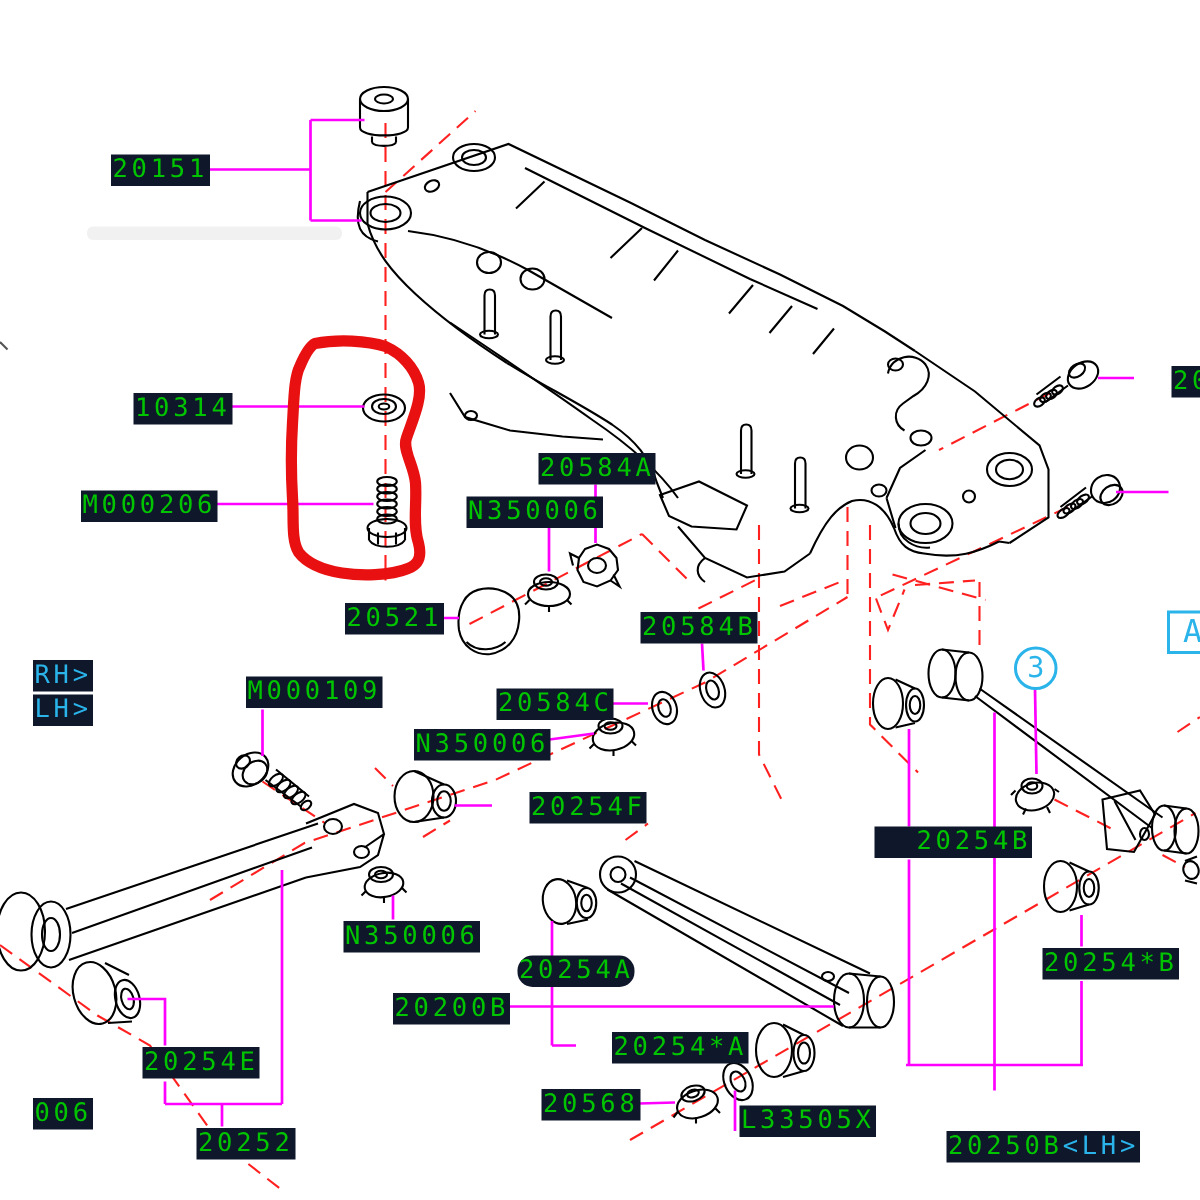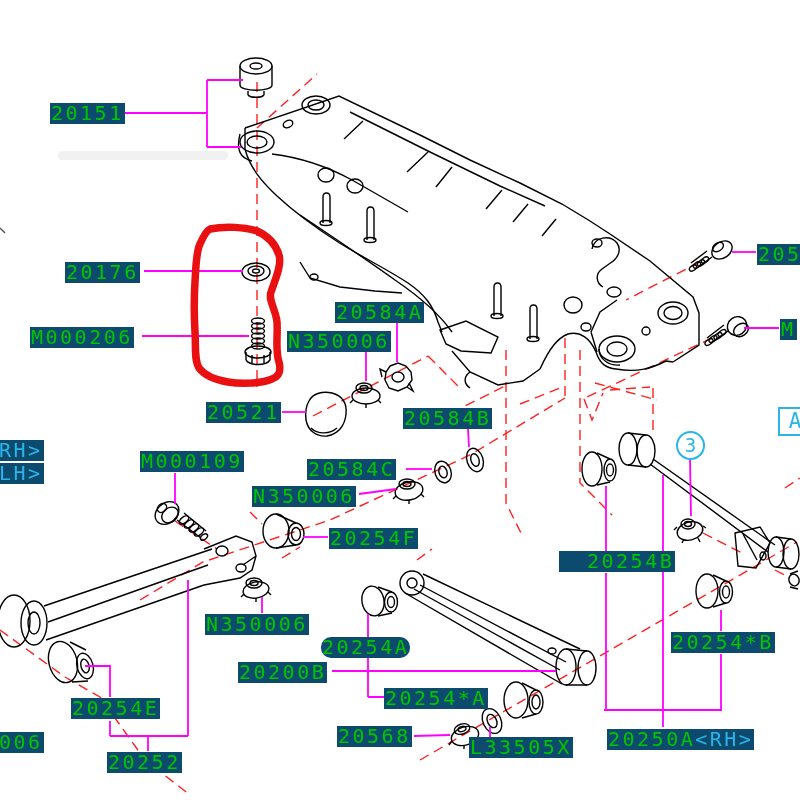--- a/index.html
+++ b/index.html
@@ -2,22 +2,22 @@
 <html><head>
 <meta charset="utf-8">
 <style>
   html,body { margin:0; padding:0; background:#ffffff; }
   .stage {
     position:relative; width:800px; height:800px; background:#ffffff;
     overflow:hidden; font-family:"DejaVu Sans Mono", monospace;
   }
   .stage svg { position:absolute; left:0; top:0; }
   .lbl {
-    position:absolute; color:#00c400; font-size:20px; line-height:21px;
-    letter-spacing:2.5px; white-space:nowrap; background:#0c4a6e; padding:0 1px;
+    position:absolute; color:#00c400; font-size:17px; line-height:21px;
+    letter-spacing:2.5px; white-space:nowrap; background:#0f172a; padding:0 1px;margin-left:24px;
   }
   .cyan { color:#2ab4ea; }
   .lbl .cyan { background:transparent; }
   .callout-circle {
     position:absolute; width:25px; height:25px; border:2.5px solid #2ab4ea;
     border-radius:50%; color:#2ab4ea; font-size:19px; line-height:25px;
     text-align:center; background:#fff;
   }
   .callout-box {
     position:absolute; width:30px; height:25px; border:2px solid #2ab4ea;
@@ -327,39 +327,39 @@
     <path d="M210,229 C225,226 245,227 257,231 C268,236 276,245 279,255
              C282,265 275,280 271,292 C268,300 276,310 277,322
              C278,336 275,350 279,362 C281,370 280,376 272,379
              C260,384 240,384 228,382 C216,380 205,376 199,368
              C194,360 196,345 195,332 C194,315 194,298 195,282
              C196,266 196,252 200,244 C203,237 206,231 210,229 Z" stroke="#e81010" stroke-width="7.5" fill="none" stroke-linejoin="round" stroke-linecap="round"></path>
   </g>
 </svg>
 
   <div class="lbl" style="left:50px;  top:103px;">20151</div>
-  <div class="lbl" style="left:65px;  top:262px;">20176</div>
+  <div class="lbl" style="left:65px;  top:262px;">10314</div>
   <div class="lbl" style="left:30px;  top:327px;">M000206</div>
   <div class="lbl" style="left:206px; top:402px;">20521</div>
   <div class="lbl" style="left:335px; top:302px;">20584A</div>
   <div class="lbl" style="left:287px; top:331px;">N350006</div>
   <div class="lbl" style="left:403px; top:408px;">20584B</div>
   <div class="lbl" style="left:307px; top:459px;">20584C</div>
   <div class="lbl" style="left:252px; top:486px;">N350006</div>
   <div class="lbl" style="left:140px; top:451px;">M000109</div>
   <div class="lbl" style="left:329px; top:528px;">20254F</div>
   <div class="lbl" style="left:205px; top:614px;">N350006</div>
   <div class="lbl" style="left:321px; top:637px;border-radius:10px;">20254A</div>
   <div class="lbl" style="left:238px; top:662px;">20200B</div>
   <div class="lbl" style="left:384px; top:688px;">20254*A</div>
   <div class="lbl" style="left:337px; top:726px;">20568</div>
   <div class="lbl" style="left:469px; top:737px;">L33505X</div>
   <div class="lbl" style="left:559px; top:551px;padding-left:28px;">20254B</div>
   <div class="lbl" style="left:671px; top:632px;">20254*B</div>
-  <div class="lbl" style="left:607px; top:729px;"><span>20250A</span><span class="cyan">&lt;RH&gt;</span></div>
+  <div class="lbl" style="left:607px; top:754px;"><span>20250B</span><span class="cyan">&lt;LH&gt;</span></div>
   <div class="lbl" style="left:107px; top:752px;">20252</div>
   <div class="lbl" style="left:71px;  top:698px;">20254E</div>
 
   <div class="lbl cyan" style="left:-2px; top:440px;">RH&gt;</div>
   <div class="lbl cyan" style="left:-2px; top:463px;">LH&gt;</div>
   <div class="lbl" style="left:-2px;  top:732px;">006</div>
   <div class="lbl" style="left:757px; top:244px;">205</div>
   <div class="lbl" style="left:780px; top:319px;">M</div>
 
   <div class="callout-circle" style="left:676px; top:431px;">3</div>

